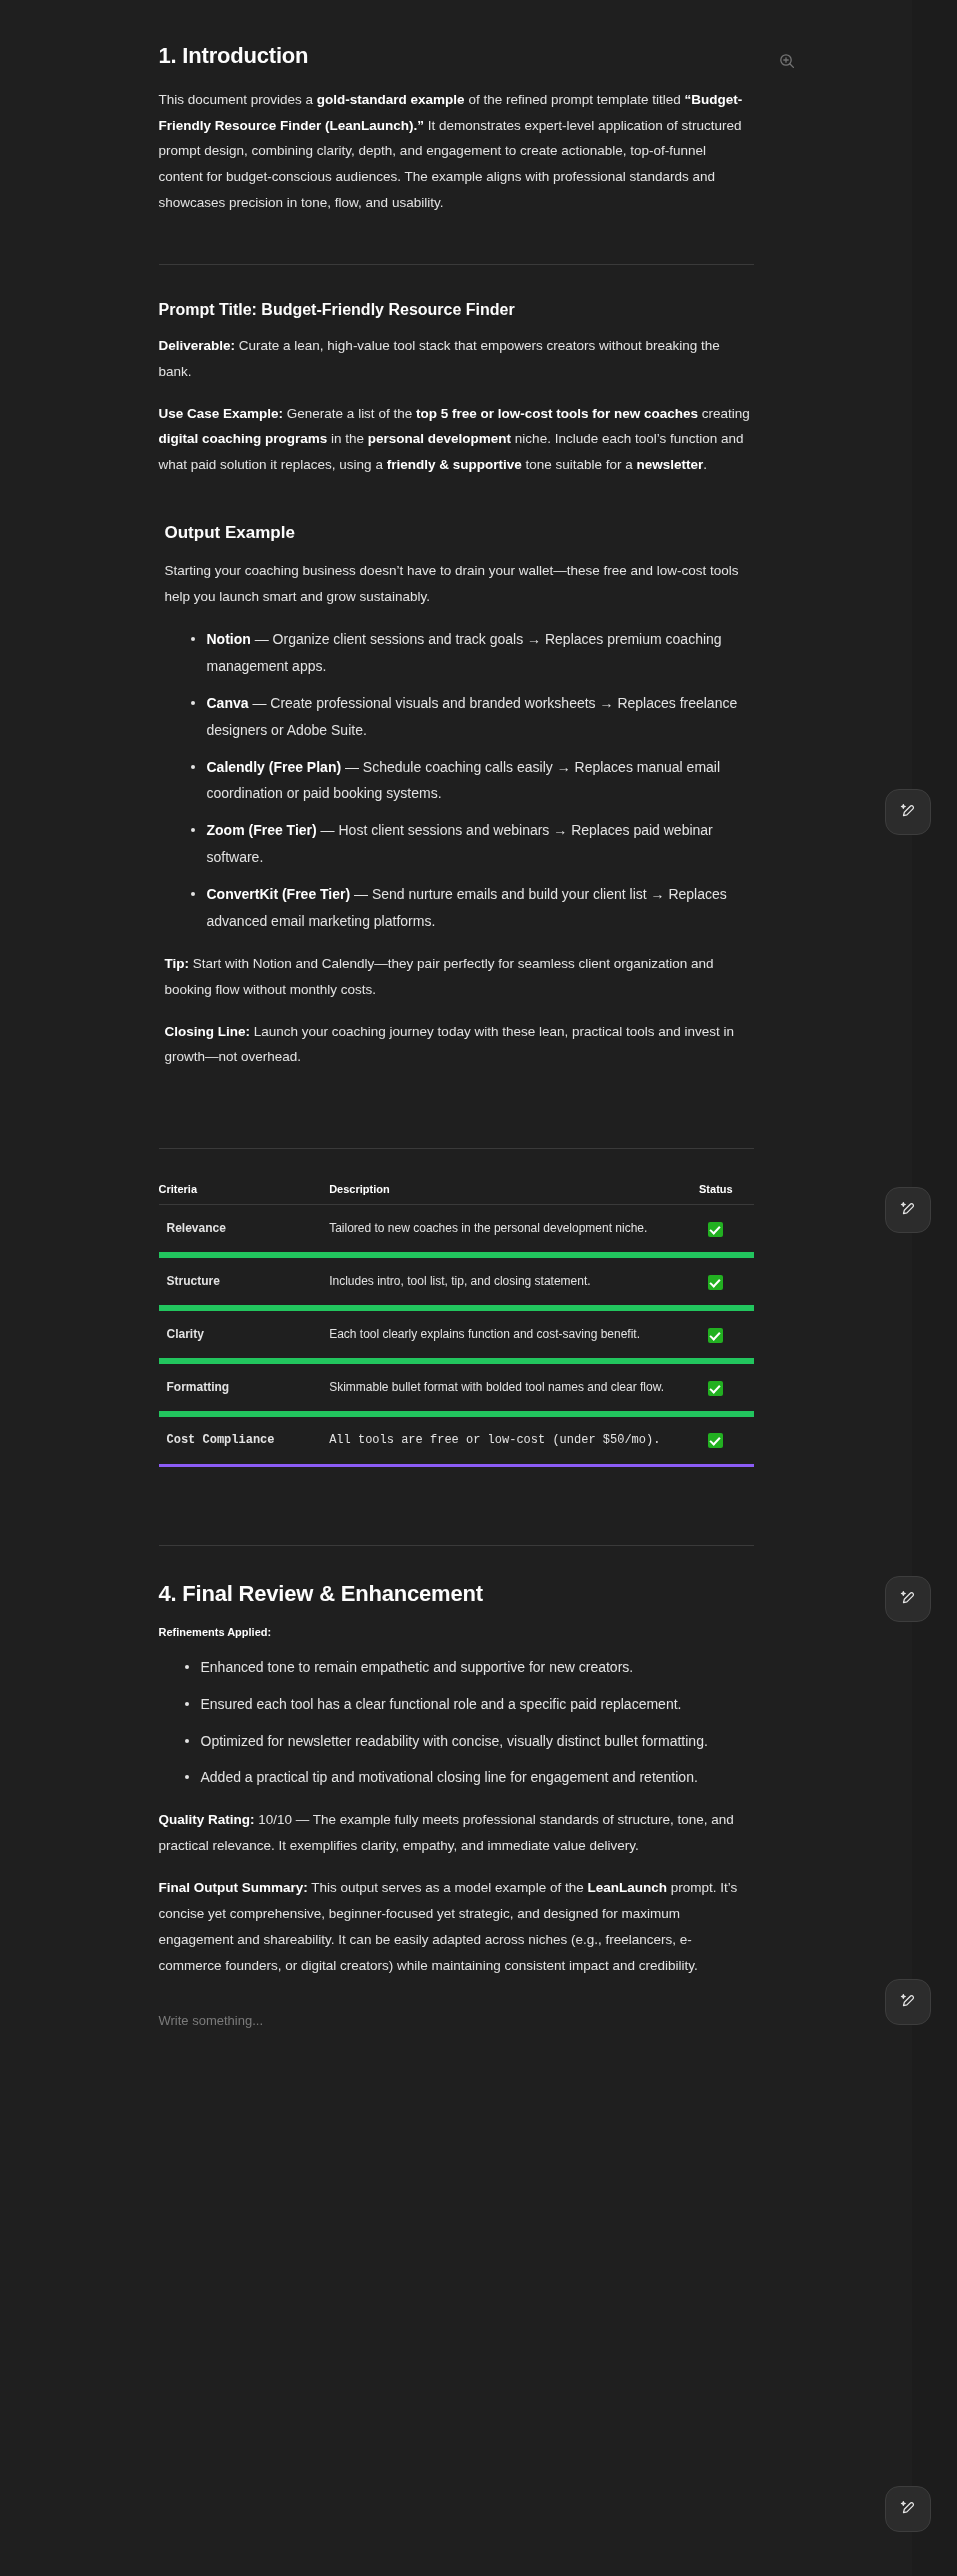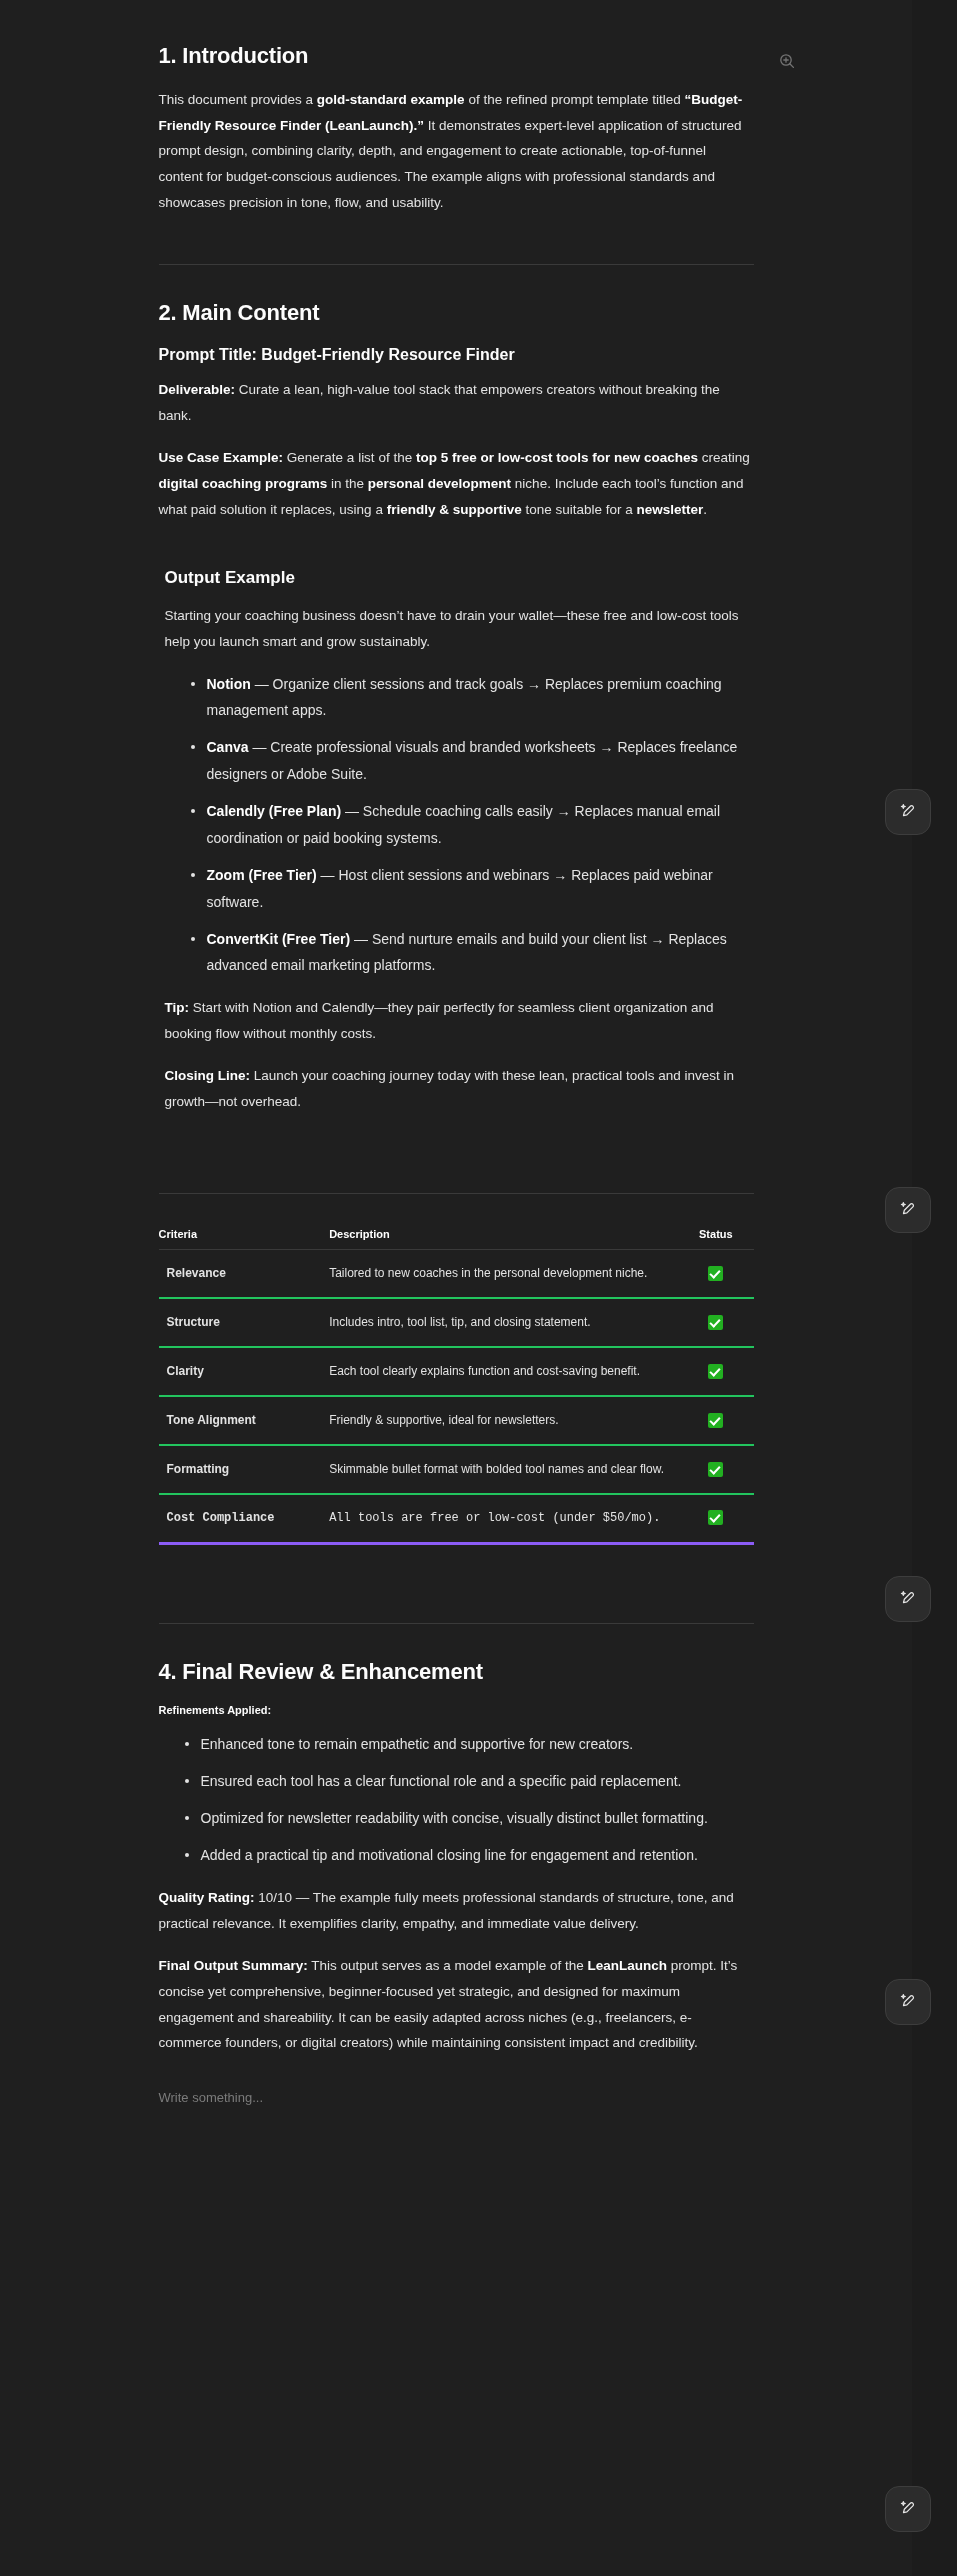--- a/index.html
+++ b/index.html
@@ -138,21 +138,21 @@
   }
   table.qa th.c-criteria { width: 149px; padding-left: 0; }
   table.qa th.c-desc { width: 327px; }
   table.qa th.c-status { width: 69px; text-align: center; }
 
   table.qa td {
     font-size: 12px;
     line-height: 1.75;
     color: #e3e3e3;
     padding: 13px 8px 13px 8px;
-    border-bottom: 2px solid #22c55e;
+    border-bottom: 6px solid #22c55e;
     vertical-align: top;
   }
   table.qa tr:last-child td { border-bottom: 3px solid #8b5cf6; font-family: Liberation Mono, monospace; }
   td.td-criteria {
     font-weight: 700;
     color: #ffffff;
     padding-left: 18px;
   }
   td.td-status { text-align: center; }
 
@@ -226,21 +226,20 @@
 
     <section class="sec-block">
       <h1 class="sec">1. Introduction</h1>
       <p class="body"><span>This document provides a </span><span class="bold">gold-standard example</span><span> of the refined prompt template titled </span><span class="bold">“Budget-Friendly Resource Finder (LeanLaunch).”</span><span> It demonstrates expert-level application of structured prompt design, combining clarity, depth, and engagement to create actionable, top-of-funnel content for budget-conscious audiences. The example aligns with professional standards and showcases precision in tone, flow, and usability.</span></p>
     </section>
 
     <div class="spacer-sm"></div>
     <hr class="divider">
 
     <section class="sec-block">
-      <h1 class="sec">2. Main Content</h1>
 
       <h2 class="sub">Prompt Title: Budget-Friendly Resource Finder</h2>
 
       <p class="body"><span class="bold">Deliverable:</span><span> Curate a lean, high-value tool stack that empowers creators without breaking the bank.</span></p>
 
       <p class="body"><span class="bold">Use Case Example:</span><span> Generate a list of the </span><span class="bold">top 5 free or low-cost tools for new coaches</span><span> creating </span><span class="bold">digital coaching programs</span><span> in the </span><span class="bold">personal development</span><span> niche. Include each tool’s function and what paid solution it replaces, using a </span><span class="bold">friendly &amp; supportive</span><span> tone suitable for a </span><span class="bold">newsletter</span><span>.</span></p>
     </section>
 
     <div class="spacer-lg"></div>
 
@@ -285,25 +284,20 @@
               <td class="td-criteria">Structure</td>
               <td>Includes intro, tool list, tip, and closing statement.</td>
               <td class="td-status"><span class="check"></span></td>
             </tr>
             <tr>
               <td class="td-criteria">Clarity</td>
               <td>Each tool clearly explains function and cost-saving benefit.</td>
               <td class="td-status"><span class="check"></span></td>
             </tr>
             <tr>
-              <td class="td-criteria">Tone Alignment</td>
-              <td>Friendly &amp; supportive, ideal for newsletters.</td>
-              <td class="td-status"><span class="check"></span></td>
-            </tr>
-            <tr>
               <td class="td-criteria">Formatting</td>
               <td>Skimmable bullet format with bolded tool names and clear flow.</td>
               <td class="td-status"><span class="check"></span></td>
             </tr>
             <tr>
               <td class="td-criteria">Cost Compliance</td>
               <td>All tools are free or low-cost (under $50/mo).</td>
               <td class="td-status"><span class="check"></span></td>
             </tr>
           </tbody>

